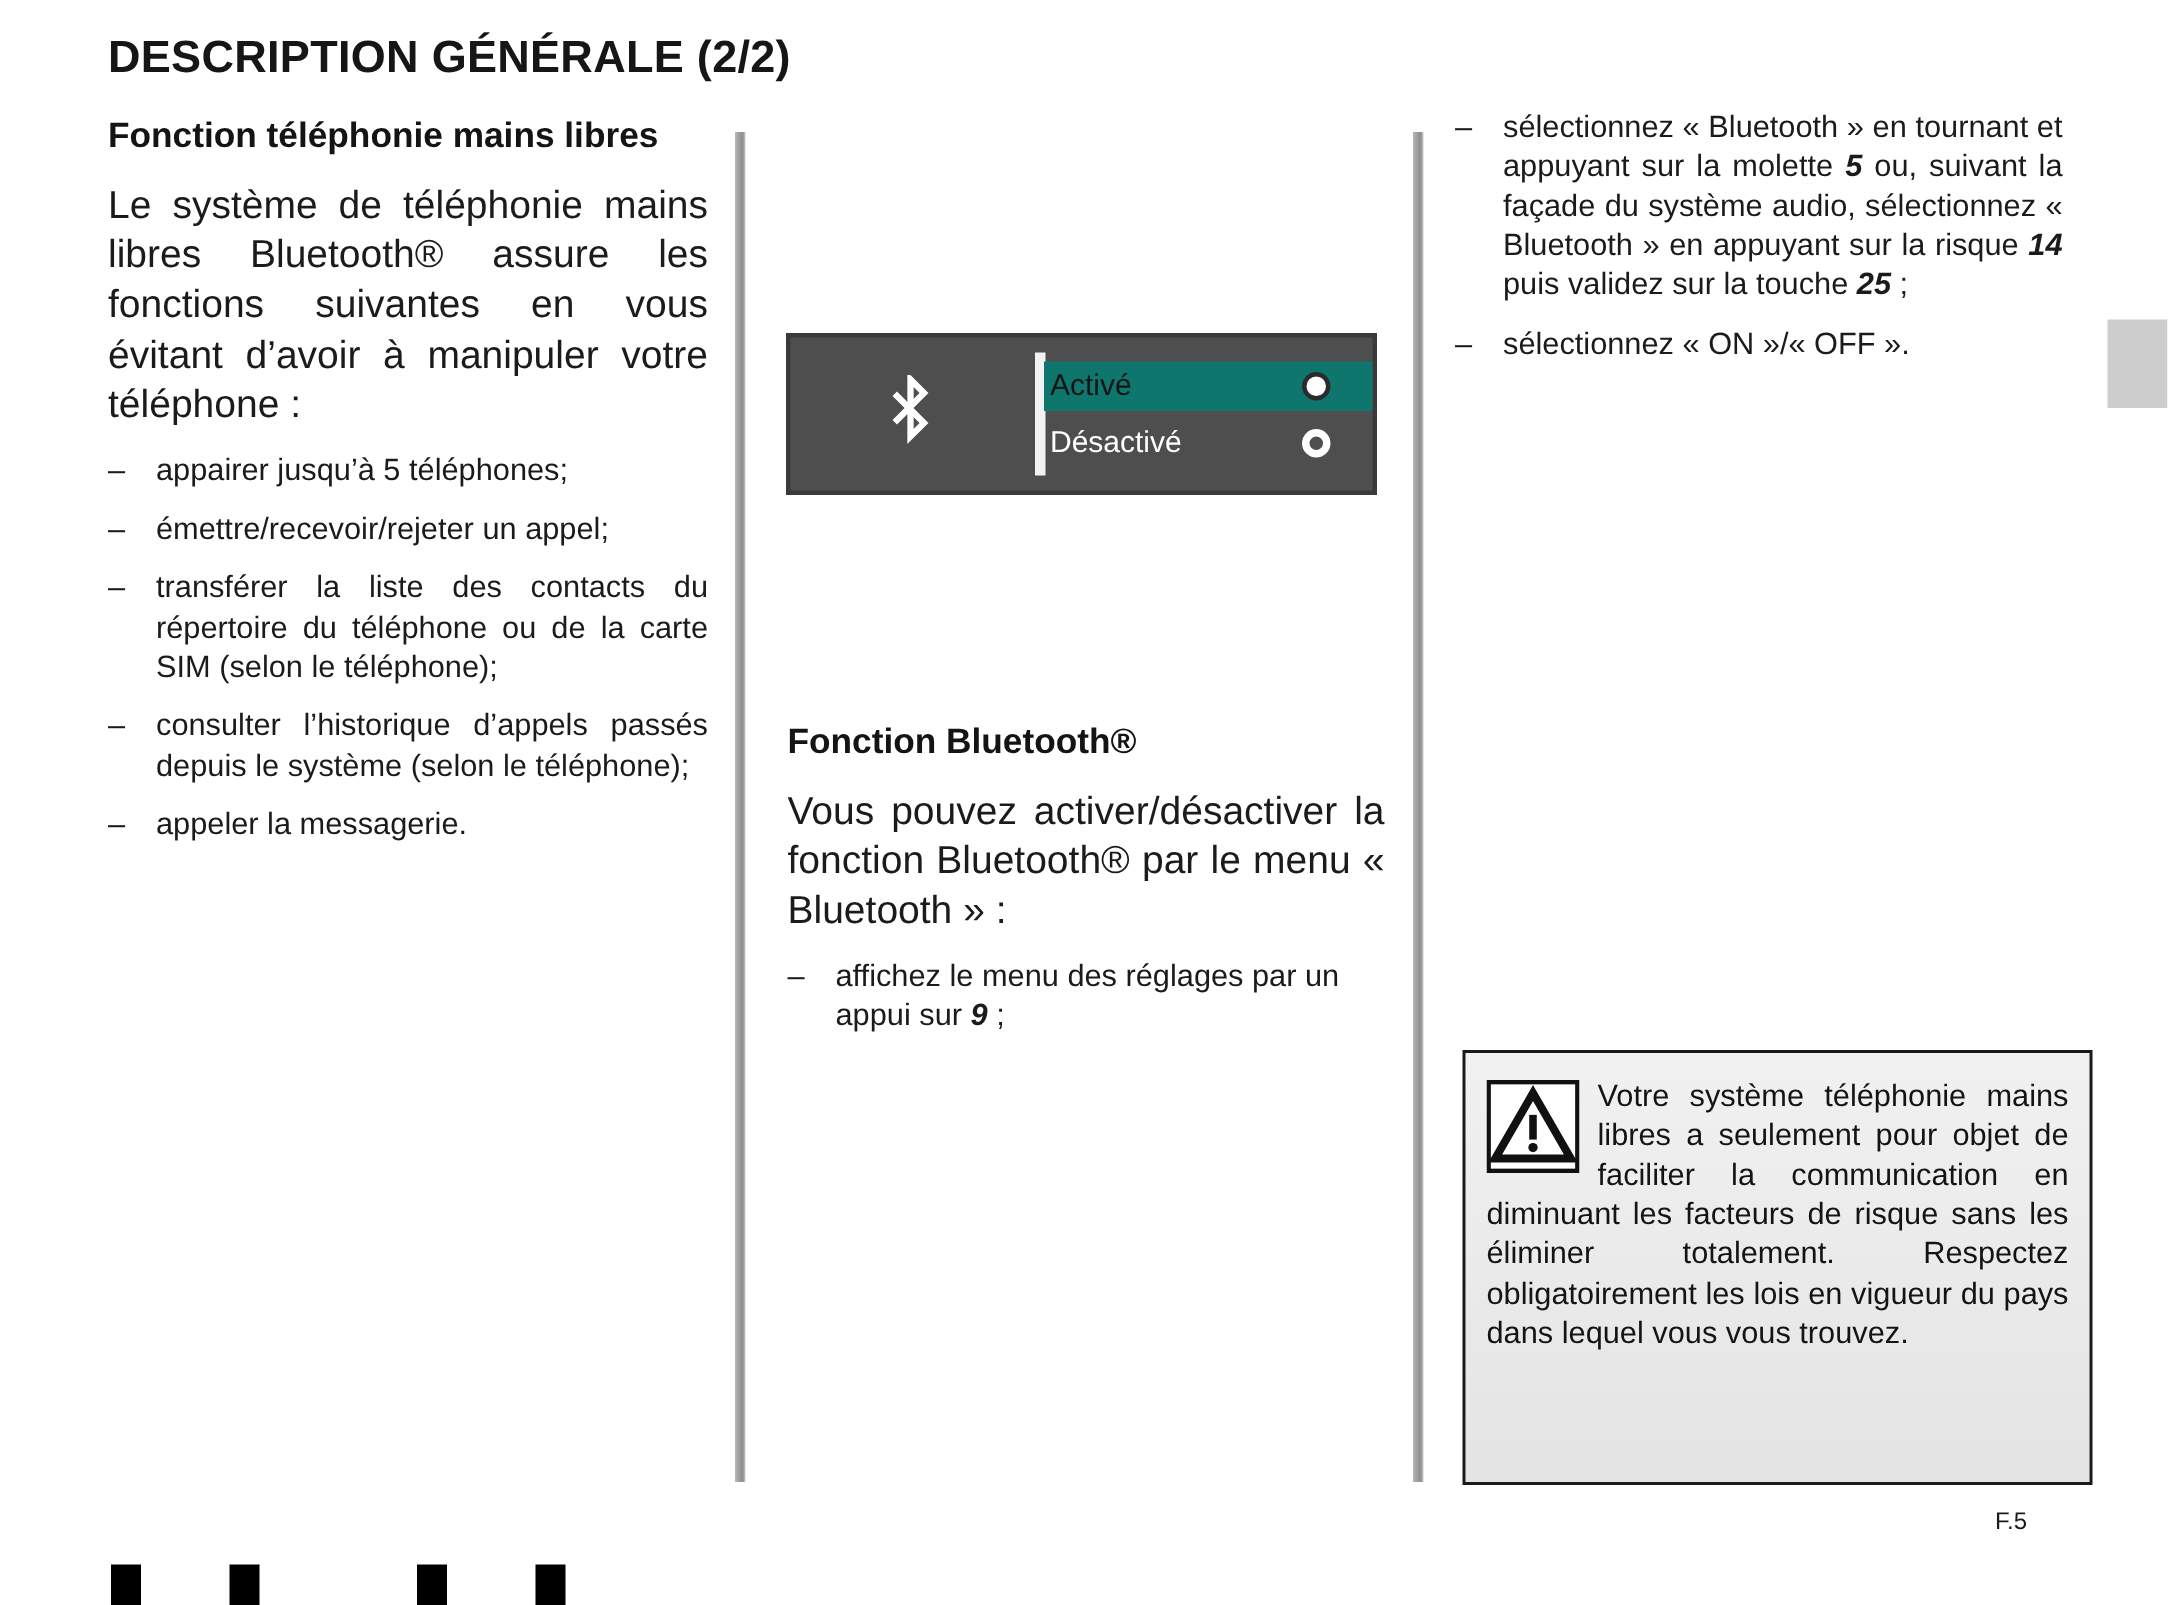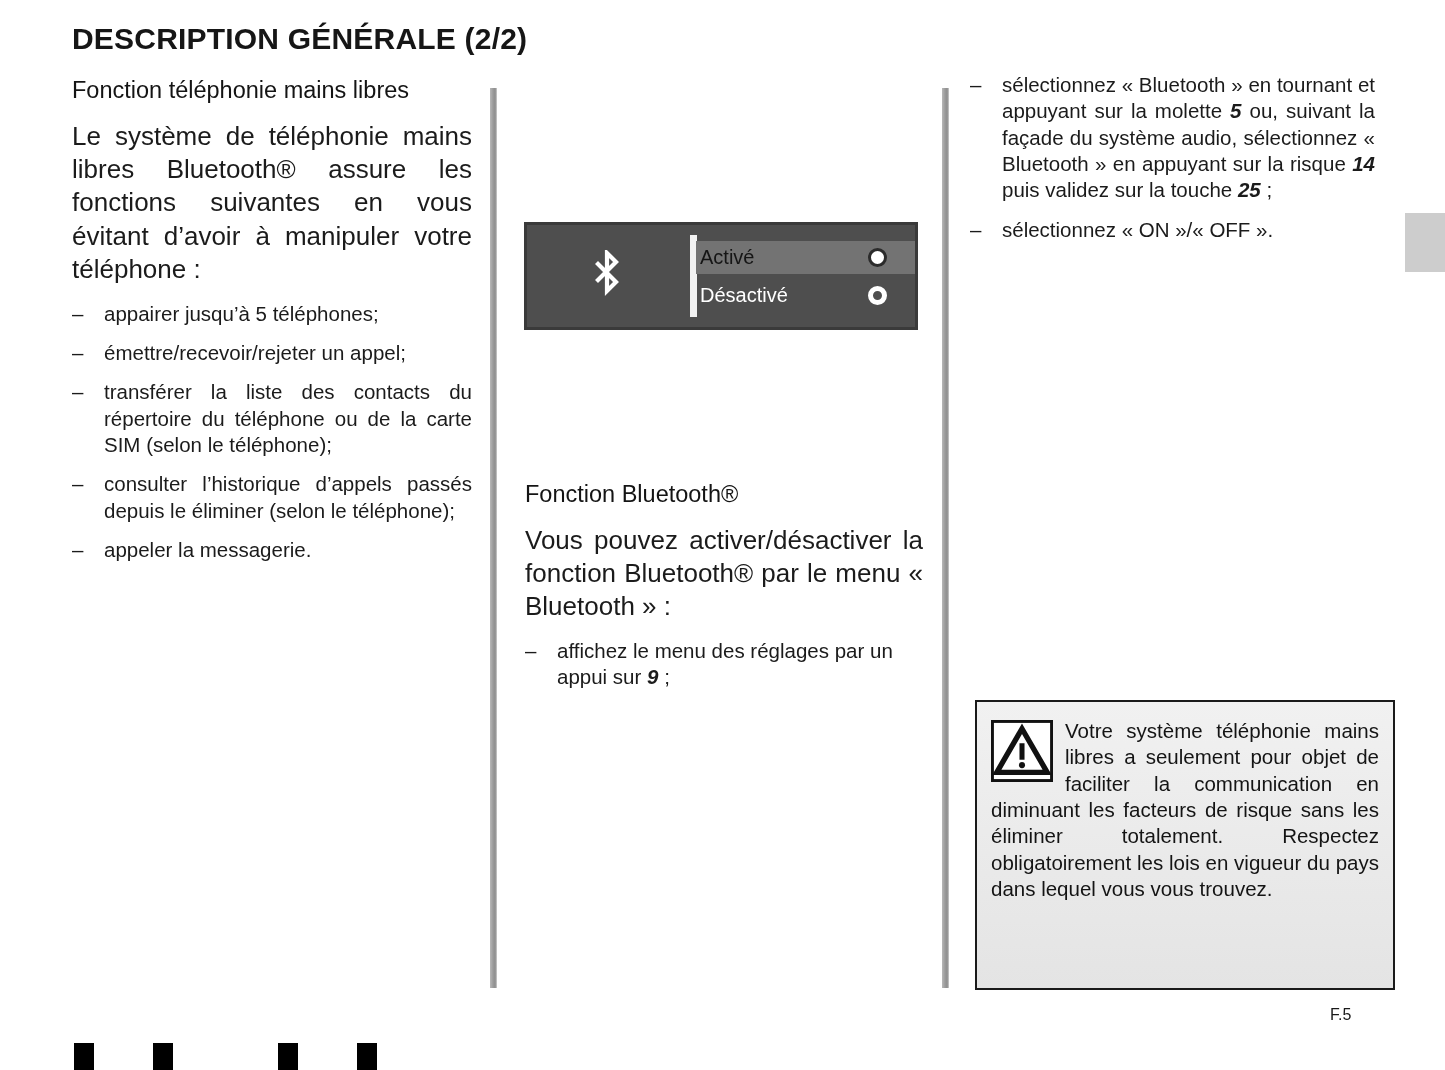--- a/index.html
+++ b/index.html
@@ -50,21 +50,21 @@
   }
 
   
   .column { position: absolute; }
   #col-left   { left: 72px;  top: 76px;  width: 400px; }
   #col-mid    { left: 525px; top: 480px; width: 398px; }
   #col-right  { left: 970px; top: 72px;  width: 405px; }
 
   h2.section-head {
     font-size: 23.5px;
-    font-weight: normal;
+    font-weight: bold;
     line-height: 1.22;
     margin: 0 0 15px 0;
     color: #141414;
   }
 
   p.para {
     font-size: 26px;
     line-height: 1.285;
     margin: 0 0 14px 0;
     text-align: justify;
@@ -146,21 +146,21 @@
     align-items: center;
     padding: 0 0 0 4px;
     box-sizing: border-box;
   }
   .bt-row .bt-label {
     font-size: 20px;
     flex: 1;
     line-height: 1;
   }
   .bt-row.selected {
-    background: #737373;
+    background: #0f766e;
     margin-bottom: 5px;
   }
   .bt-row.selected .bt-label { color: #151515; }
   .bt-row.unselected .bt-label { color: #ffffff; }
 
   .radio {
     width: 19px;
     height: 19px;
     border-radius: 50%;
     margin-right: 28px;
@@ -246,21 +246,21 @@
     <li>
       <span class="dash">–</span>
       <span class="txt nojust">émettre/recevoir/rejeter un appel;</span>
     </li>
     <li>
       <span class="dash">–</span>
       <span class="txt">transférer la liste des contacts du répertoire du téléphone ou de la carte SIM (selon le téléphone);</span>
     </li>
     <li>
       <span class="dash">–</span>
-      <span class="txt">consulter l’historique d’appels passés depuis le éliminer (selon le téléphone);</span>
+      <span class="txt">consulter l’historique d’appels passés depuis le système (selon le téléphone);</span>
     </li>
     <li>
       <span class="dash">–</span>
       <span class="txt nojust">appeler la messagerie.</span>
     </li>
   </ul>
 </div>
 
 <div id="bt-screen">
   <div id="bt-icon-wrap">

